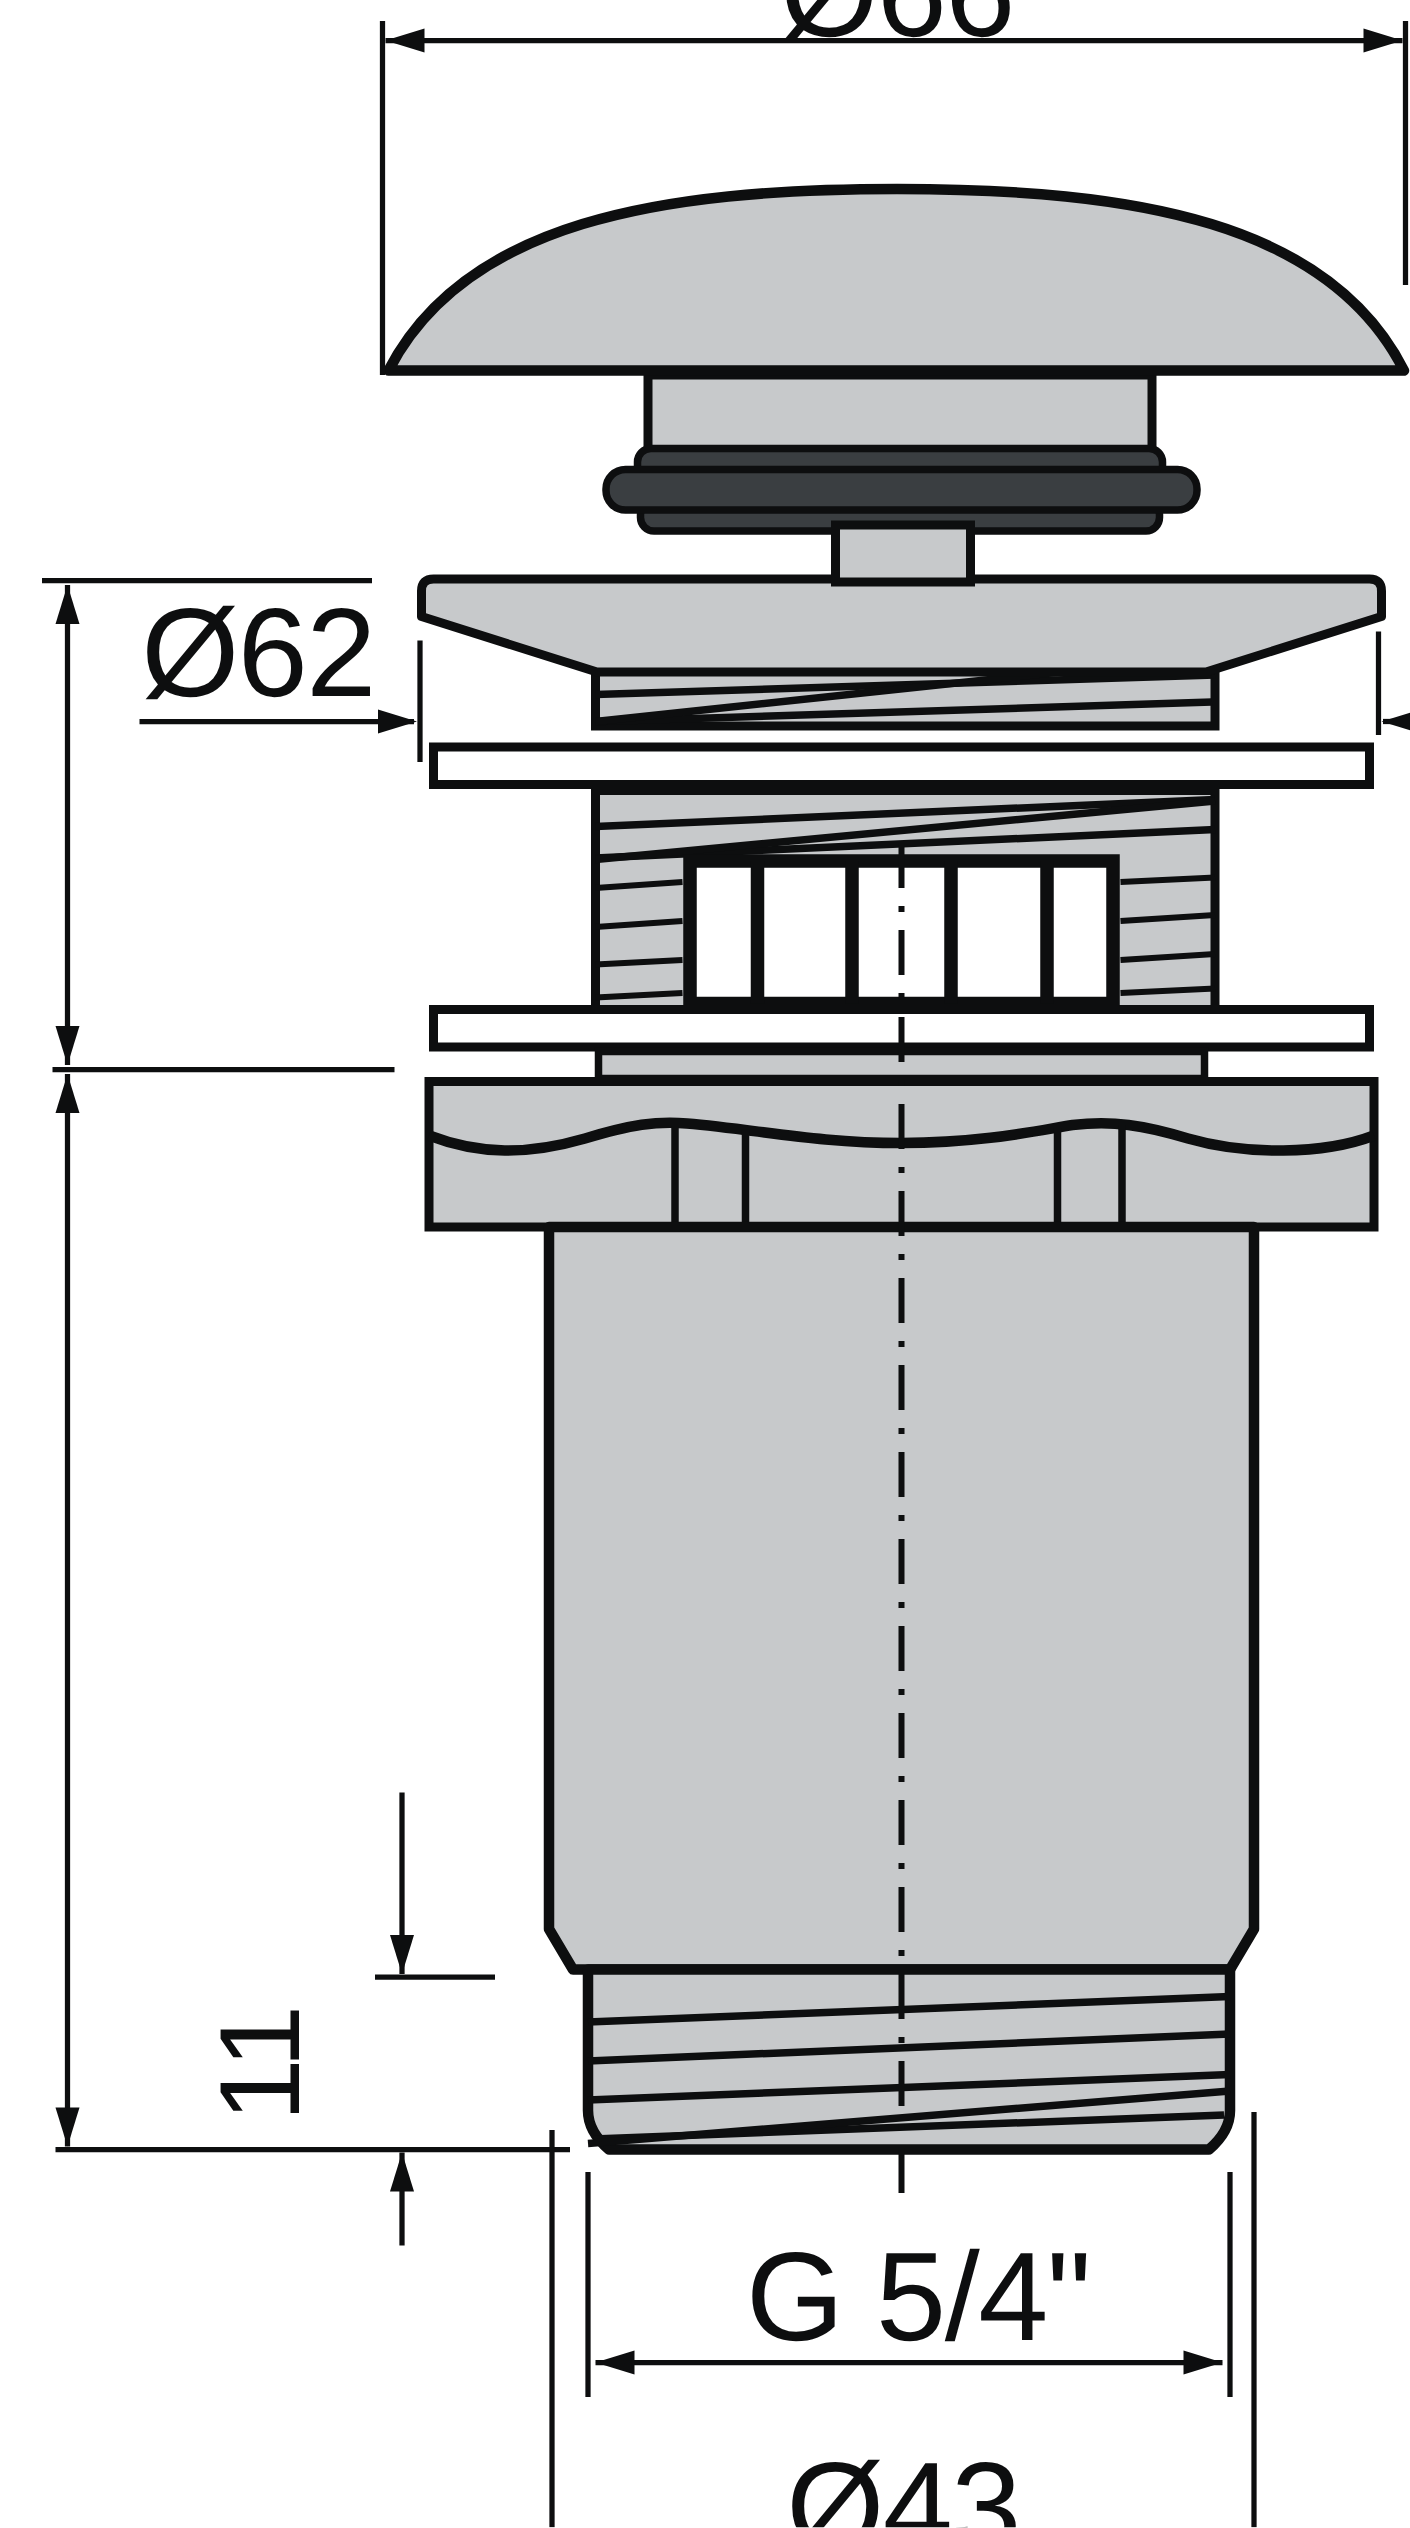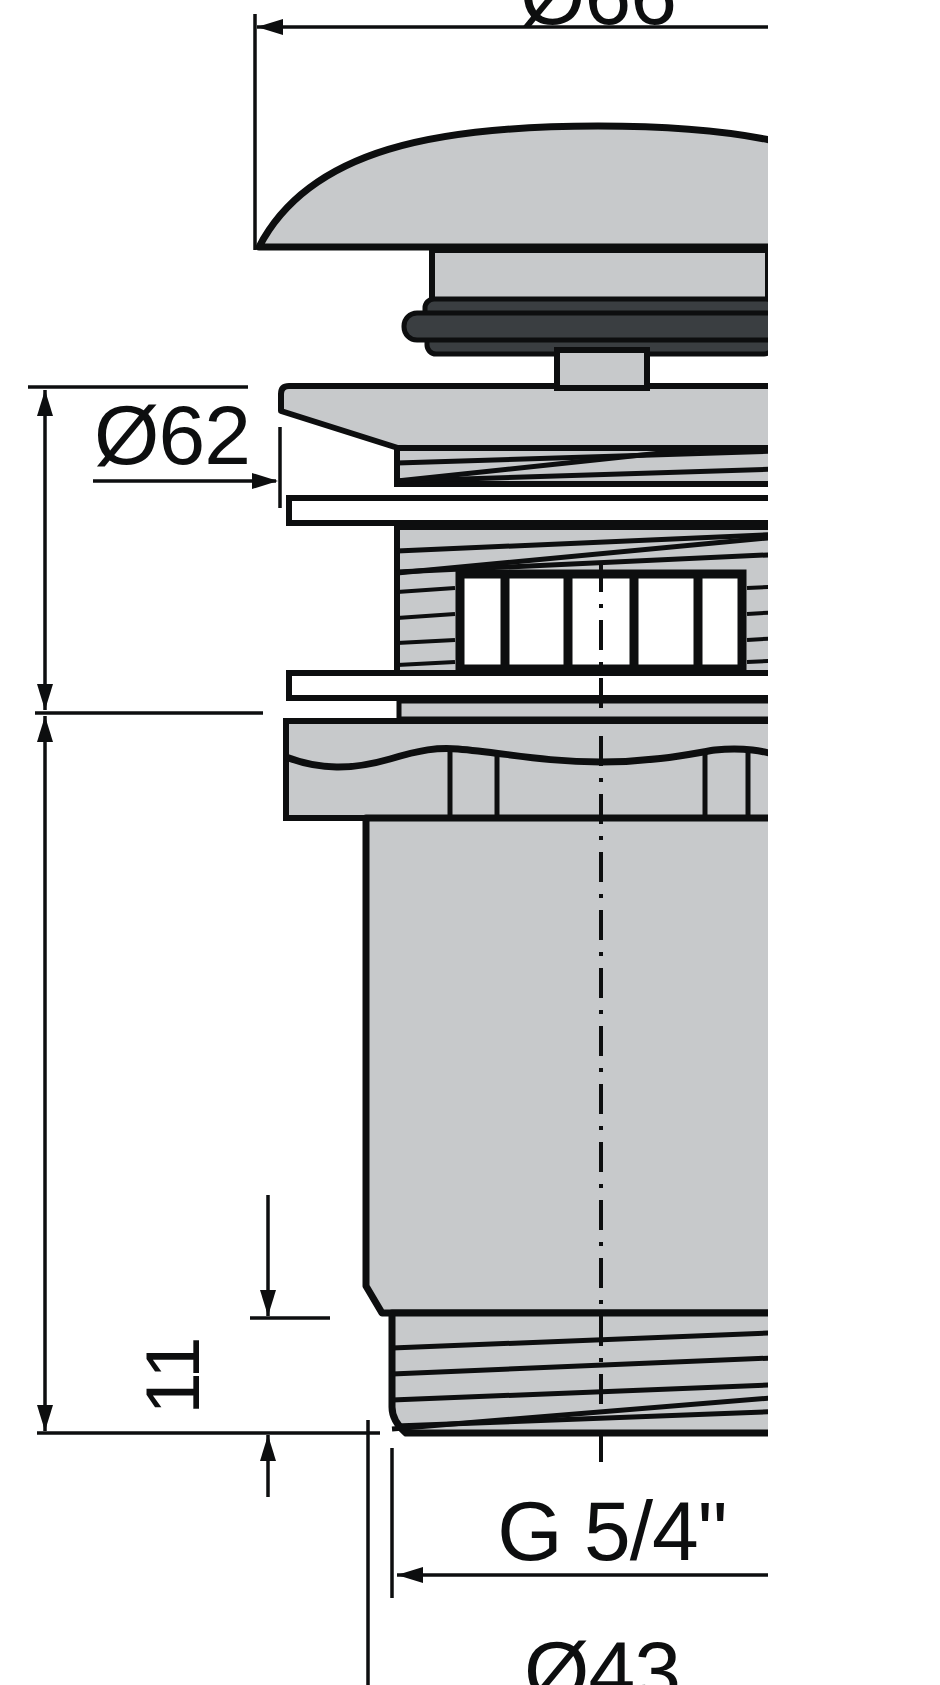--- a/index.html
+++ b/index.html
@@ -2,21 +2,21 @@
 <html><head>
 <meta charset="utf-8">
 <style>
   html, body {
     margin: 0;
     padding: 0;
     background: #ffffff;
   }
   .stage {
     position: relative;
-    width: 768px;
+    width: 940px;
     height: 1685px;
     overflow: hidden;
     background: #ffffff;
     font-family: "Liberation Sans", sans-serif;
   }
   svg { display: block; }
   .dim-text {
     font-family: "Liberation Sans", sans-serif;
     fill: #0d0e0f;
     letter-spacing: -1px;

